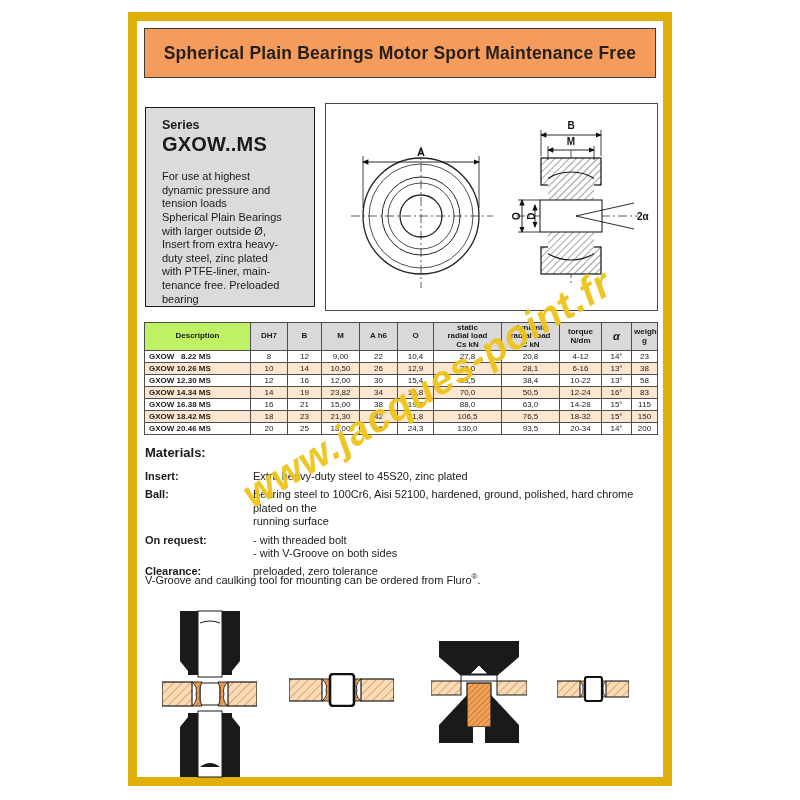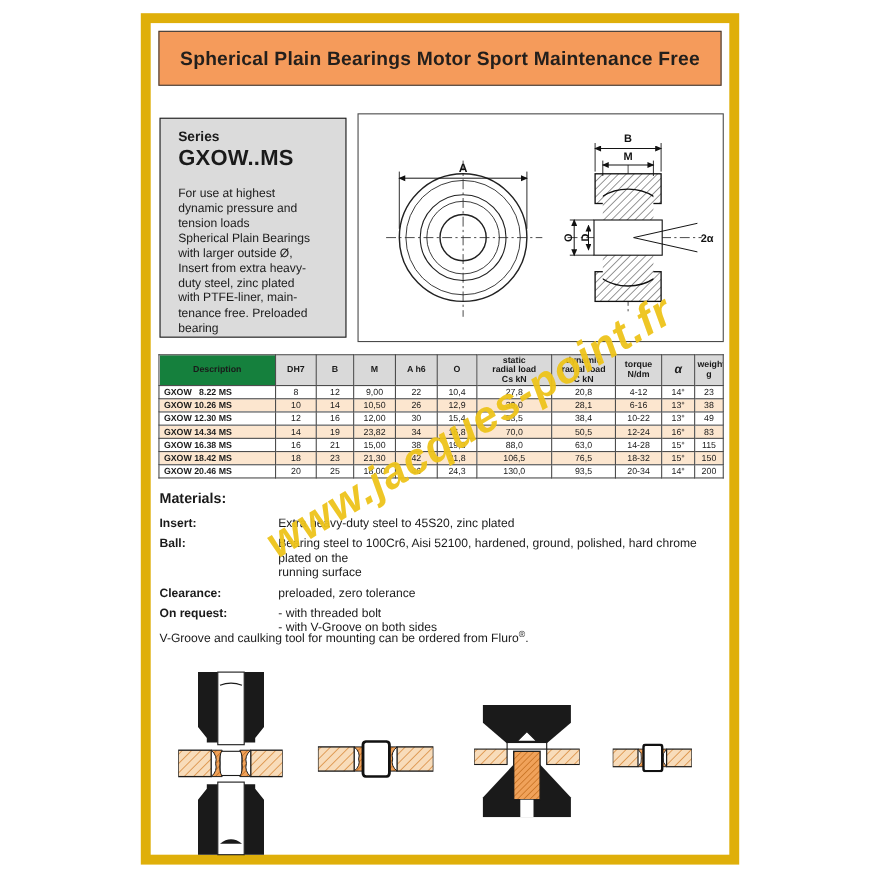--- a/index.html
+++ b/index.html
@@ -16,21 +16,21 @@
   .series-head .lbl{font-weight:bold;font-size:12.5px;}
   .series-head .nm{font-weight:bold;font-size:20px;letter-spacing:.2px;}
   .series-par{font-size:11px;line-height:1.24;white-space:pre-line;}
   .series-par.p2{margin-top:14px;}
   .drawing-box{position:absolute;left:188px;top:82px;width:333px;height:208px;box-sizing:border-box;
     border:1px solid #4a4a4a;background:#fff;}
   .spec-table{position:absolute;left:7px;top:301px;width:513px;border-collapse:collapse;table-layout:fixed;
     font-size:8px;}
   .spec-table th,.spec-table td{border:1px solid #4d4d4d;padding:0 2px;text-align:center;overflow:hidden;}
   .spec-table thead th{background:#D9D9D9;font-weight:bold;height:27px;line-height:1.05;}
-  .spec-table thead th.c-desc{background:#15803d;}
+  .spec-table thead th.c-desc{background:#bef264;}
   .spec-table tbody td{height:11px;}
   .spec-table tbody tr:nth-child(even) td{background:#FCE6CF;}
   .spec-table td.desc{text-align:left;font-weight:bold;white-space:pre;padding-left:4px;}
   .spec-table .alpha{font-weight:bold;font-style:italic;font-size:11px;}
   .materials{position:absolute;left:8px;top:424px;width:505px;}
   .materials h3{margin:0 0 10px 0;font-size:13px;}
   .mat-row{display:flex;margin-bottom:5px;font-size:11px;line-height:1.22;}
   .mat-row .lab{width:108px;flex:none;font-weight:bold;}
   .mat-row .val{white-space:pre-line;}
   .note{position:absolute;left:8px;top:551px;font-size:11px;}
@@ -224,21 +224,21 @@
             <td class="desc">GXOW 12.30 MS</td>
             <td>12</td>
             <td>16</td>
             <td>12,00</td>
             <td>30</td>
             <td>15,4</td>
             <td>53,5</td>
             <td>38,4</td>
             <td>10-22</td>
             <td>13°</td>
-            <td>49</td>
+            <td>58</td>
           </tr>
           <tr>
             <td class="desc">GXOW 14.34 MS</td>
             <td>14</td>
             <td>19</td>
             <td>23,82</td>
             <td>34</td>
             <td>16,8</td>
             <td>70,0</td>
             <td>50,5</td>
@@ -296,27 +296,27 @@
           <div class="mat-row">
             <div class="lab">Insert:</div>
             <div class="val">Extra heavy-duty steel to 45S20, zinc plated</div>
           </div>
           <div class="mat-row">
             <div class="lab">Ball:</div>
             <div class="val">Bearing steel to 100Cr6, Aisi 52100, hardened, ground, polished, hard chrome plated on the
 running surface</div>
           </div>
           <div class="mat-row">
-            <div class="lab">Clearance:</div>
-            <div class="val">preloaded, zero tolerance</div>
-          </div>
-          <div class="mat-row">
             <div class="lab">On request:</div>
             <div class="val">- with threaded bolt
 - with V-Groove on both sides</div>
+          </div>
+          <div class="mat-row">
+            <div class="lab">Clearance:</div>
+            <div class="val">preloaded, zero tolerance</div>
           </div>
         </div>
     </div>
 
     <div class="note"><span>V-Groove and caulking tool for mounting can be ordered from Fluro</span><sup>®</sup><span>.</span></div>
 
     <svg class="d1" width="95" height="170" viewBox="0 0 95 170">
       <defs>
         <pattern id="hor" width="6" height="6" patternUnits="userSpaceOnUse" patternTransform="rotate(45)">
           <rect width="6" height="6" fill="#F8DCBA"></rect>

